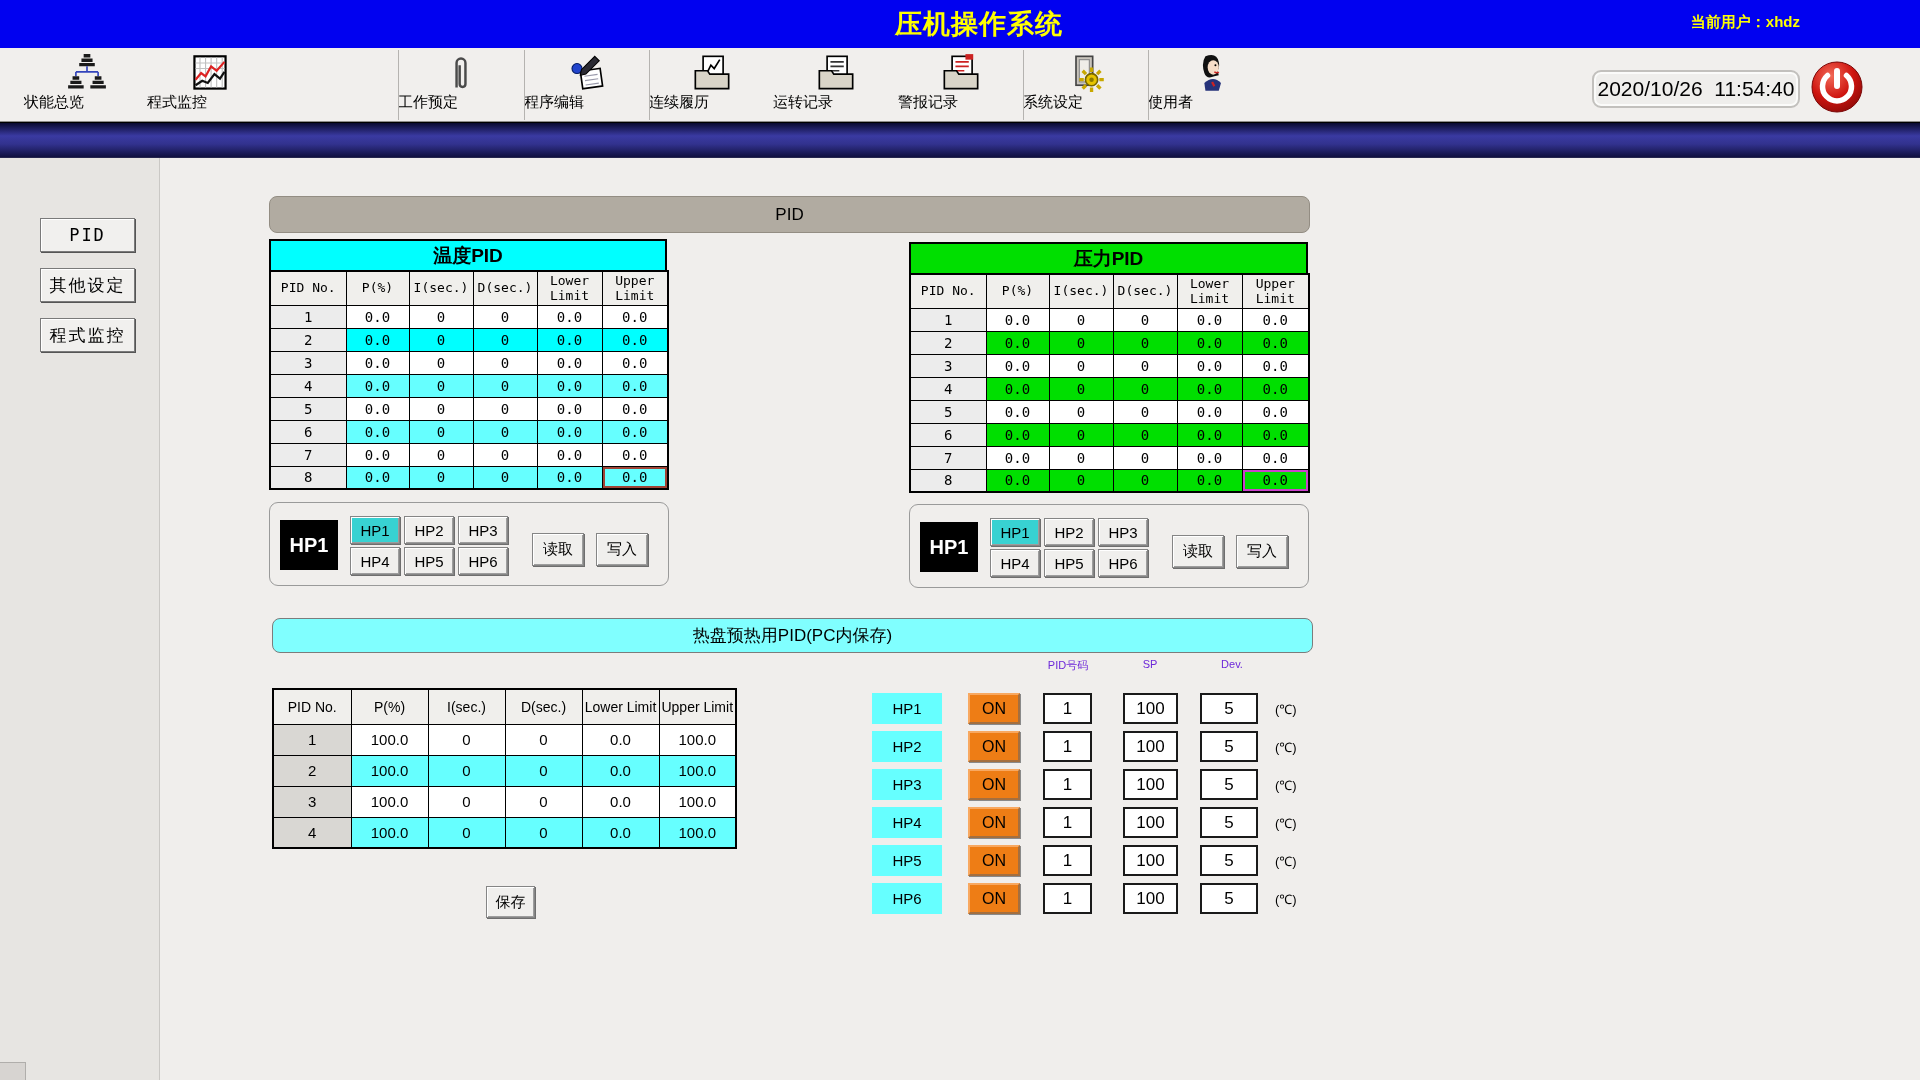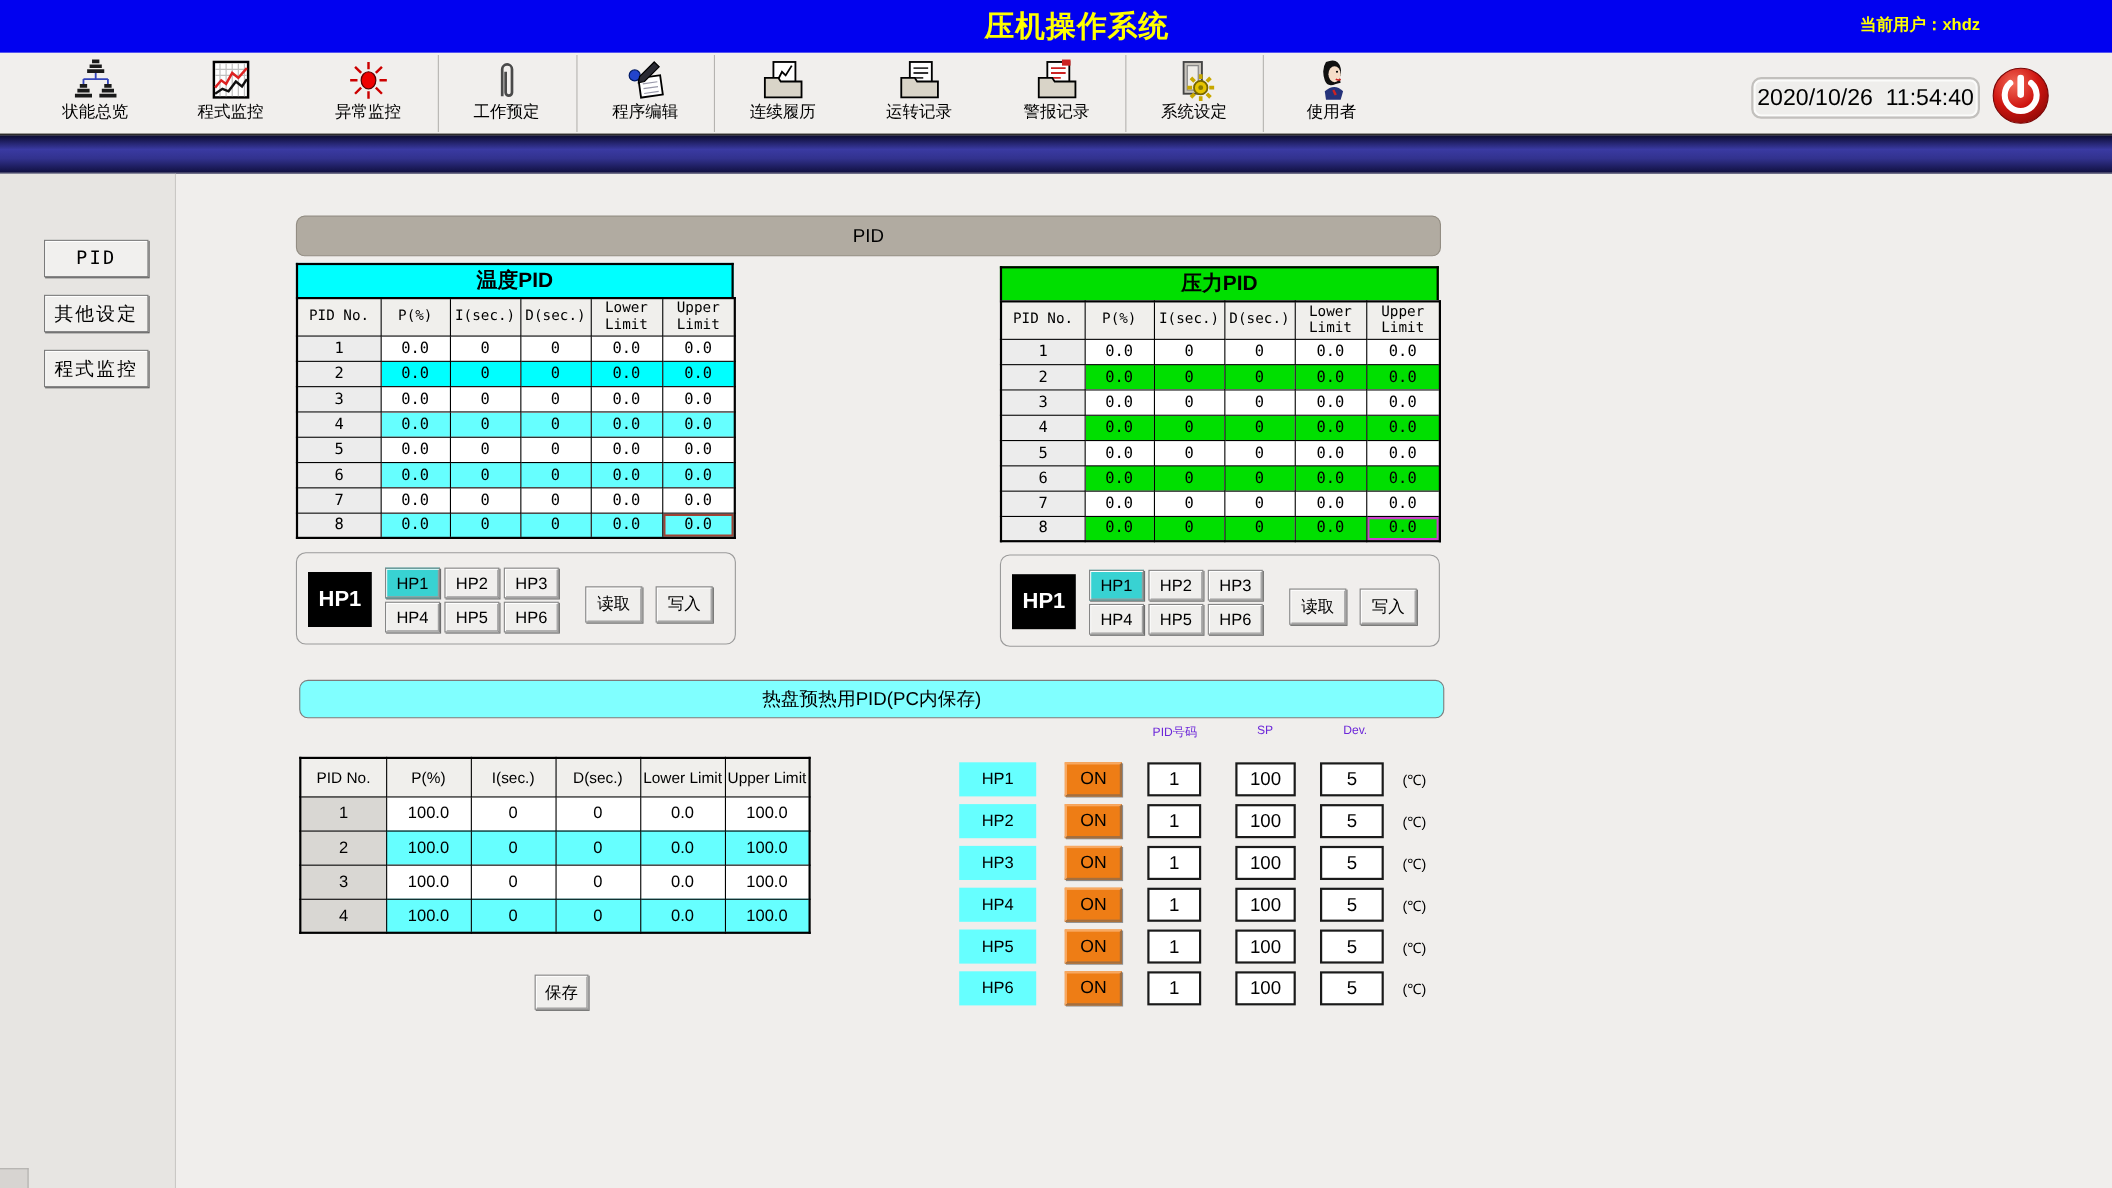--- a/index.html
+++ b/index.html
@@ -8,21 +8,21 @@
 
   
   .titlebar { position:absolute; left:0; top:0; width:1920px; height:48px; background:#0101f0; }
   .app-title { position:absolute; left:0; right:0; top:0; height:48px; line-height:48px;
     text-align:center; color:#ffff00; font-size:27px; font-weight:bold; letter-spacing:1px;margin-left:38px; }
   .user-label { position:absolute; right:120px; top:13px; color:#ffff00; font-size:15px; font-weight:bold; }
 
   
   .toolbar { position:absolute; left:0; top:48px; width:1920px; height:74px; background:#f1efed;
     border-bottom:1px solid #8f8d8a; }
-  .tb-item { position:absolute; top:0; width:125px; height:78px; text-align:center; cursor:pointer; }
+  .tb-item { position:absolute; top:0; width:125px; height:78px; text-align:left; cursor:pointer; }
   .tb-item .ticon { display:block; margin:5px auto 0; width:40px; height:40px; }
   .tb-item .tlabel { display:block; font-size:15px; color:#000; line-height:18px; }
   .tb-sep { position:absolute; top:2px; width:1px; height:70px; background:#b5b3b0; }
   .datetime-box { position:absolute; left:1592px; top:22px; width:208px; height:38px;
     background:#efeeec; border:2px solid #c2c0bd; border-radius:9px;
     box-shadow:inset 0 0 0 2px #fbfbfa; text-align:center; line-height:33px;
     font-size:21px; color:#000; white-space:pre; }
   .power-btn { position:absolute; left:1810px; top:12px; width:54px; height:54px; border:none;
     background:transparent; cursor:pointer; padding:0; }
 
@@ -128,29 +128,20 @@
     <span class="tlabel">状能总览</span>
   </div>
   <div class="tb-item" style="left:147px">
     <svg class="ticon" viewBox="0 0 36 36">
       <rect x="4" y="3" width="28" height="29" fill="#fff" stroke="#000" stroke-width="2"></rect>
       <path d="M9 4v27M14 4v27M19 4v27M24 4v27M29 4v27M5 9h26M5 14h26" stroke="#c0c0c0" stroke-width="1"></path>
       <polyline points="5,24 10,18 14,21 19,12 24,16 31,8" fill="none" stroke="#dd2222" stroke-width="2"></polyline>
       <polyline points="5,29 11,25 16,27 22,19 27,23 31,17" fill="none" stroke="#111" stroke-width="2"></polyline>
     </svg>
     <span class="tlabel">程式监控</span>
-  </div>
-  <div class="tb-item" style="left:272px">
-    <svg class="ticon" viewBox="0 0 36 36">
-      <g stroke="#cc0000" stroke-width="2" fill="none">
-        <path d="M18 3v6M18 27v6M3 18h6M27 18h6M7 7l5 5M29 7l-5 5M7 29l5-5M29 29l-5-5"></path>
-      </g>
-      <ellipse cx="18" cy="18" rx="6" ry="7" fill="#ee0000" stroke="#550000" stroke-width="1"></ellipse>
-    </svg>
-    <span class="tlabel">异常监控</span>
   </div>
   <div class="tb-item" style="left:398px">
     <svg class="ticon" viewBox="0 0 36 36">
       <path d="M14 31V9a4 4 0 0 1 8 0v19a2.6 2.6 0 0 1-5.2 0V11" fill="none" stroke="#4a4a4a" stroke-width="2.2"></path>
     </svg>
     <span class="tlabel">工作预定</span>
   </div>
   <div class="tb-item" style="left:524px">
     <svg class="ticon" viewBox="0 0 36 36">
       <rect x="13" y="15" width="18" height="16" fill="#fff" stroke="#000" stroke-width="1.5" transform="rotate(-8 22 23)"></rect>

